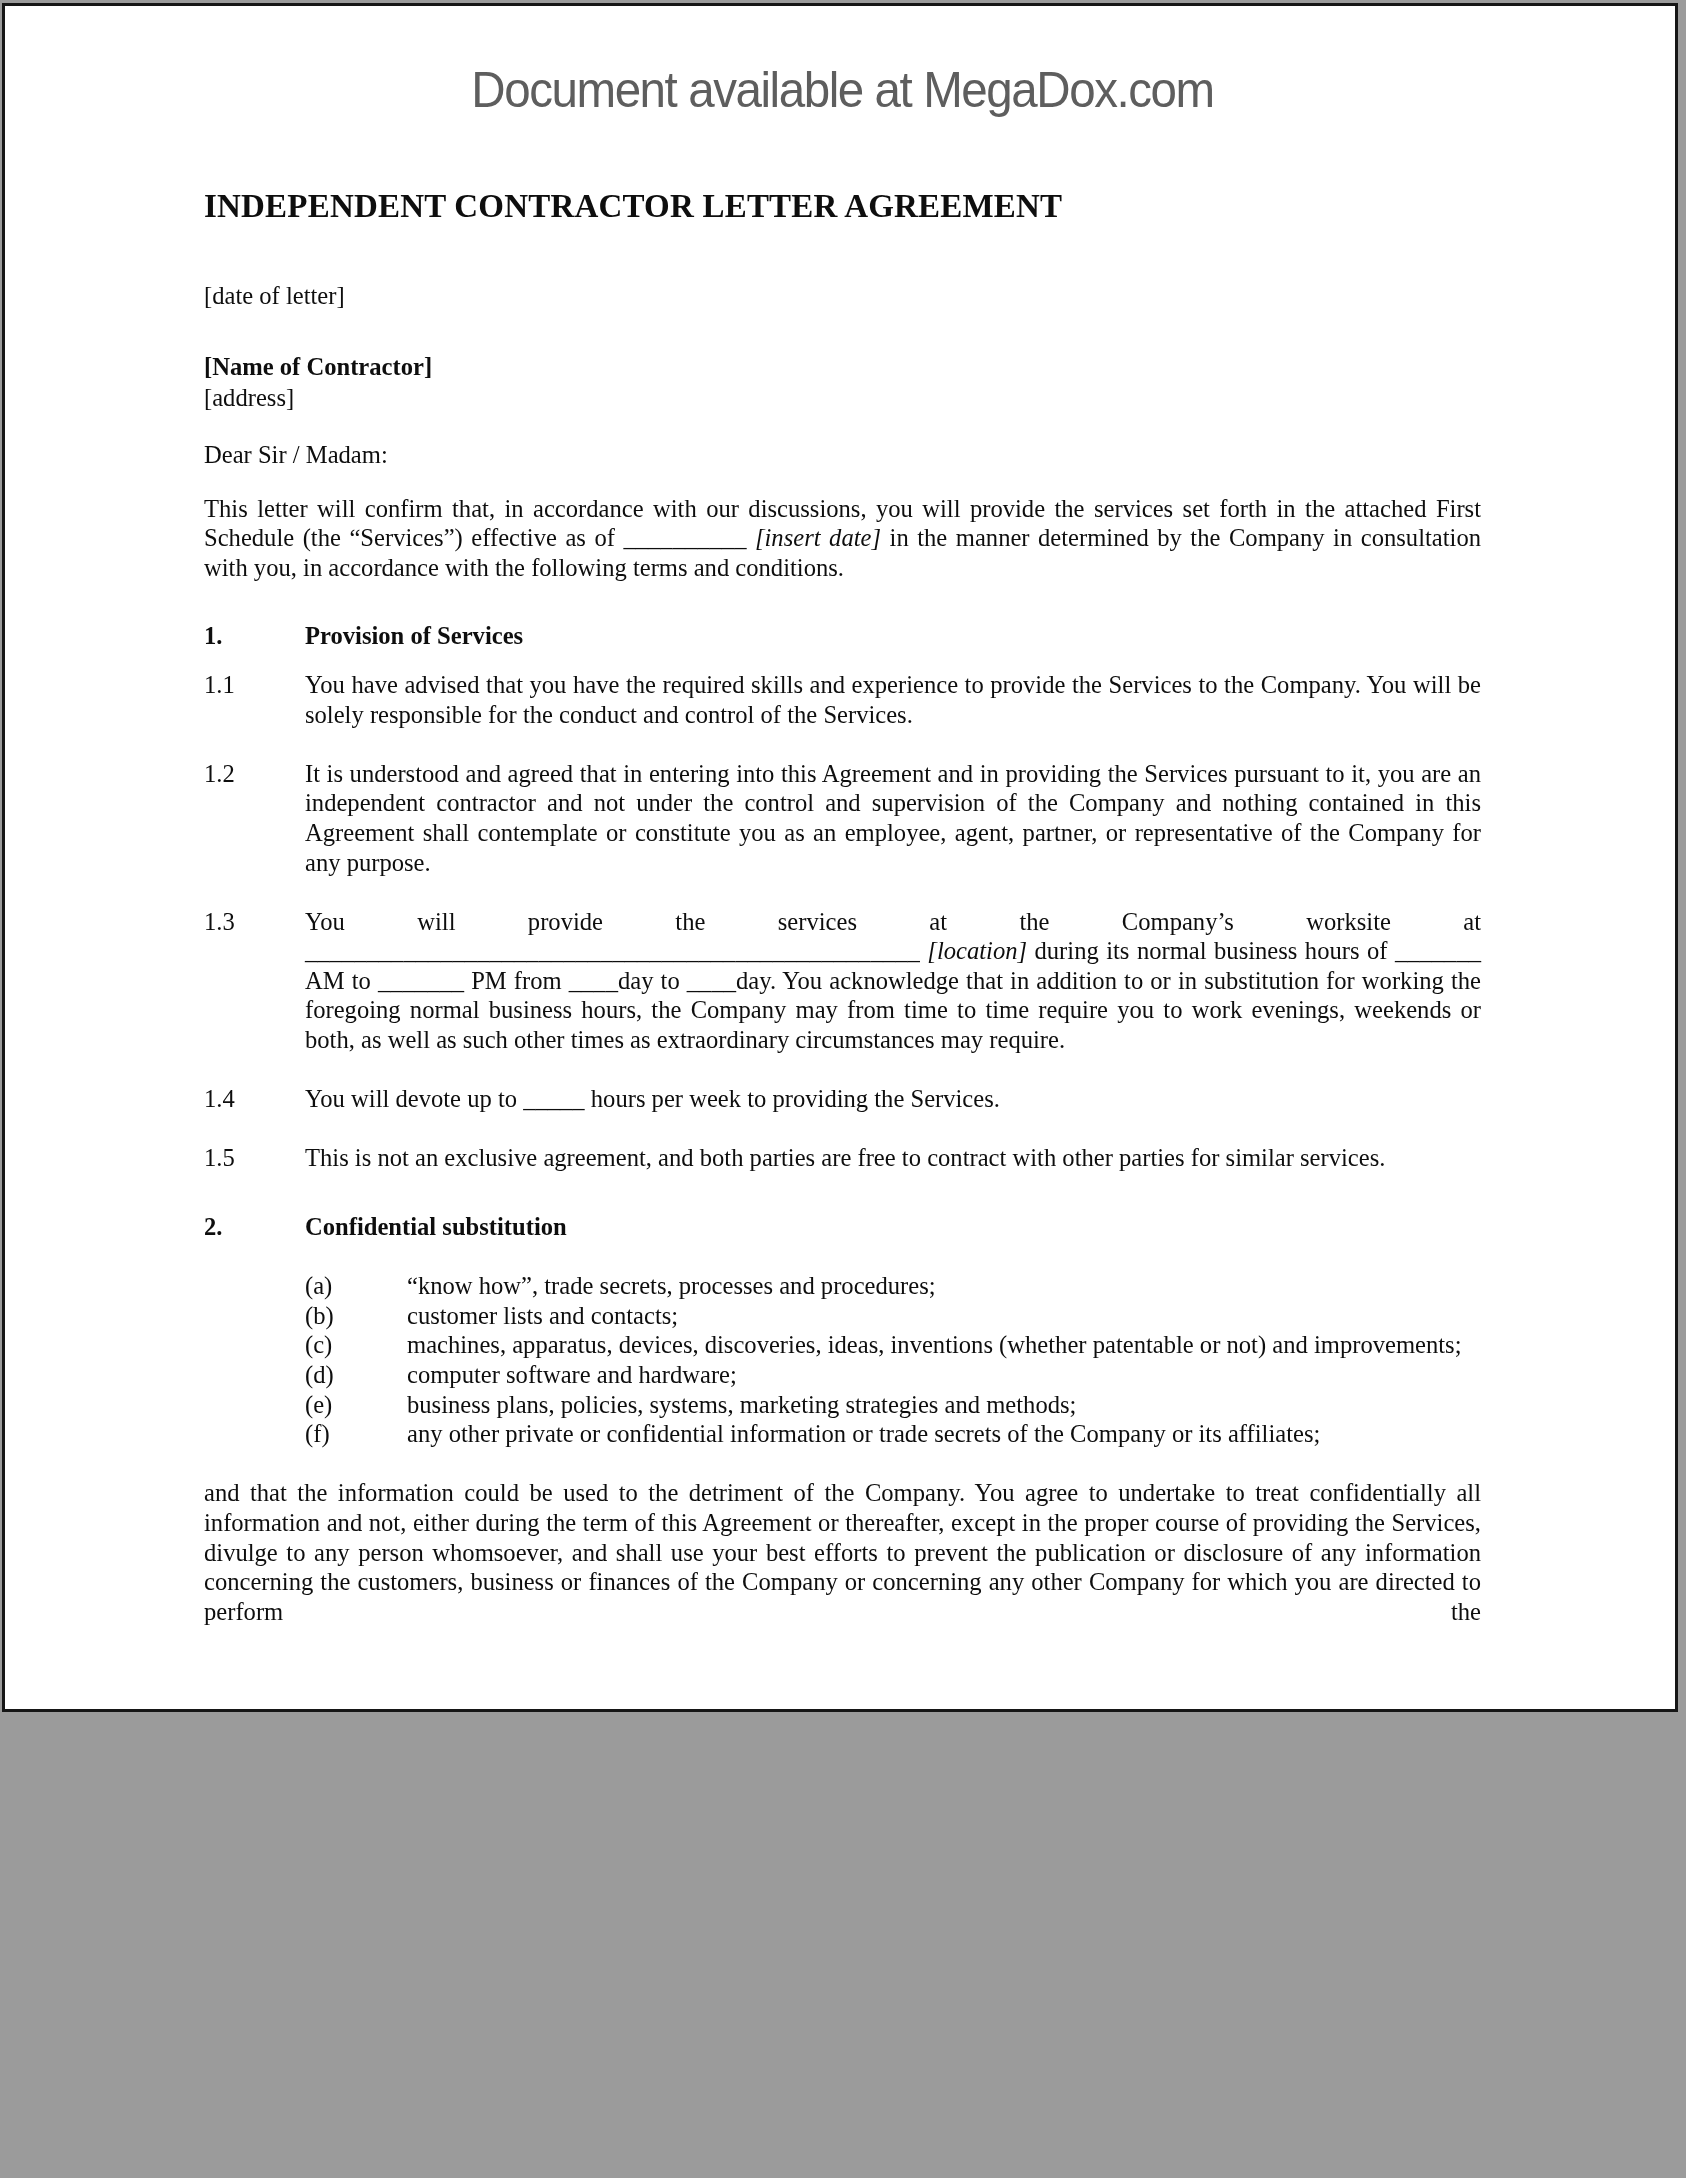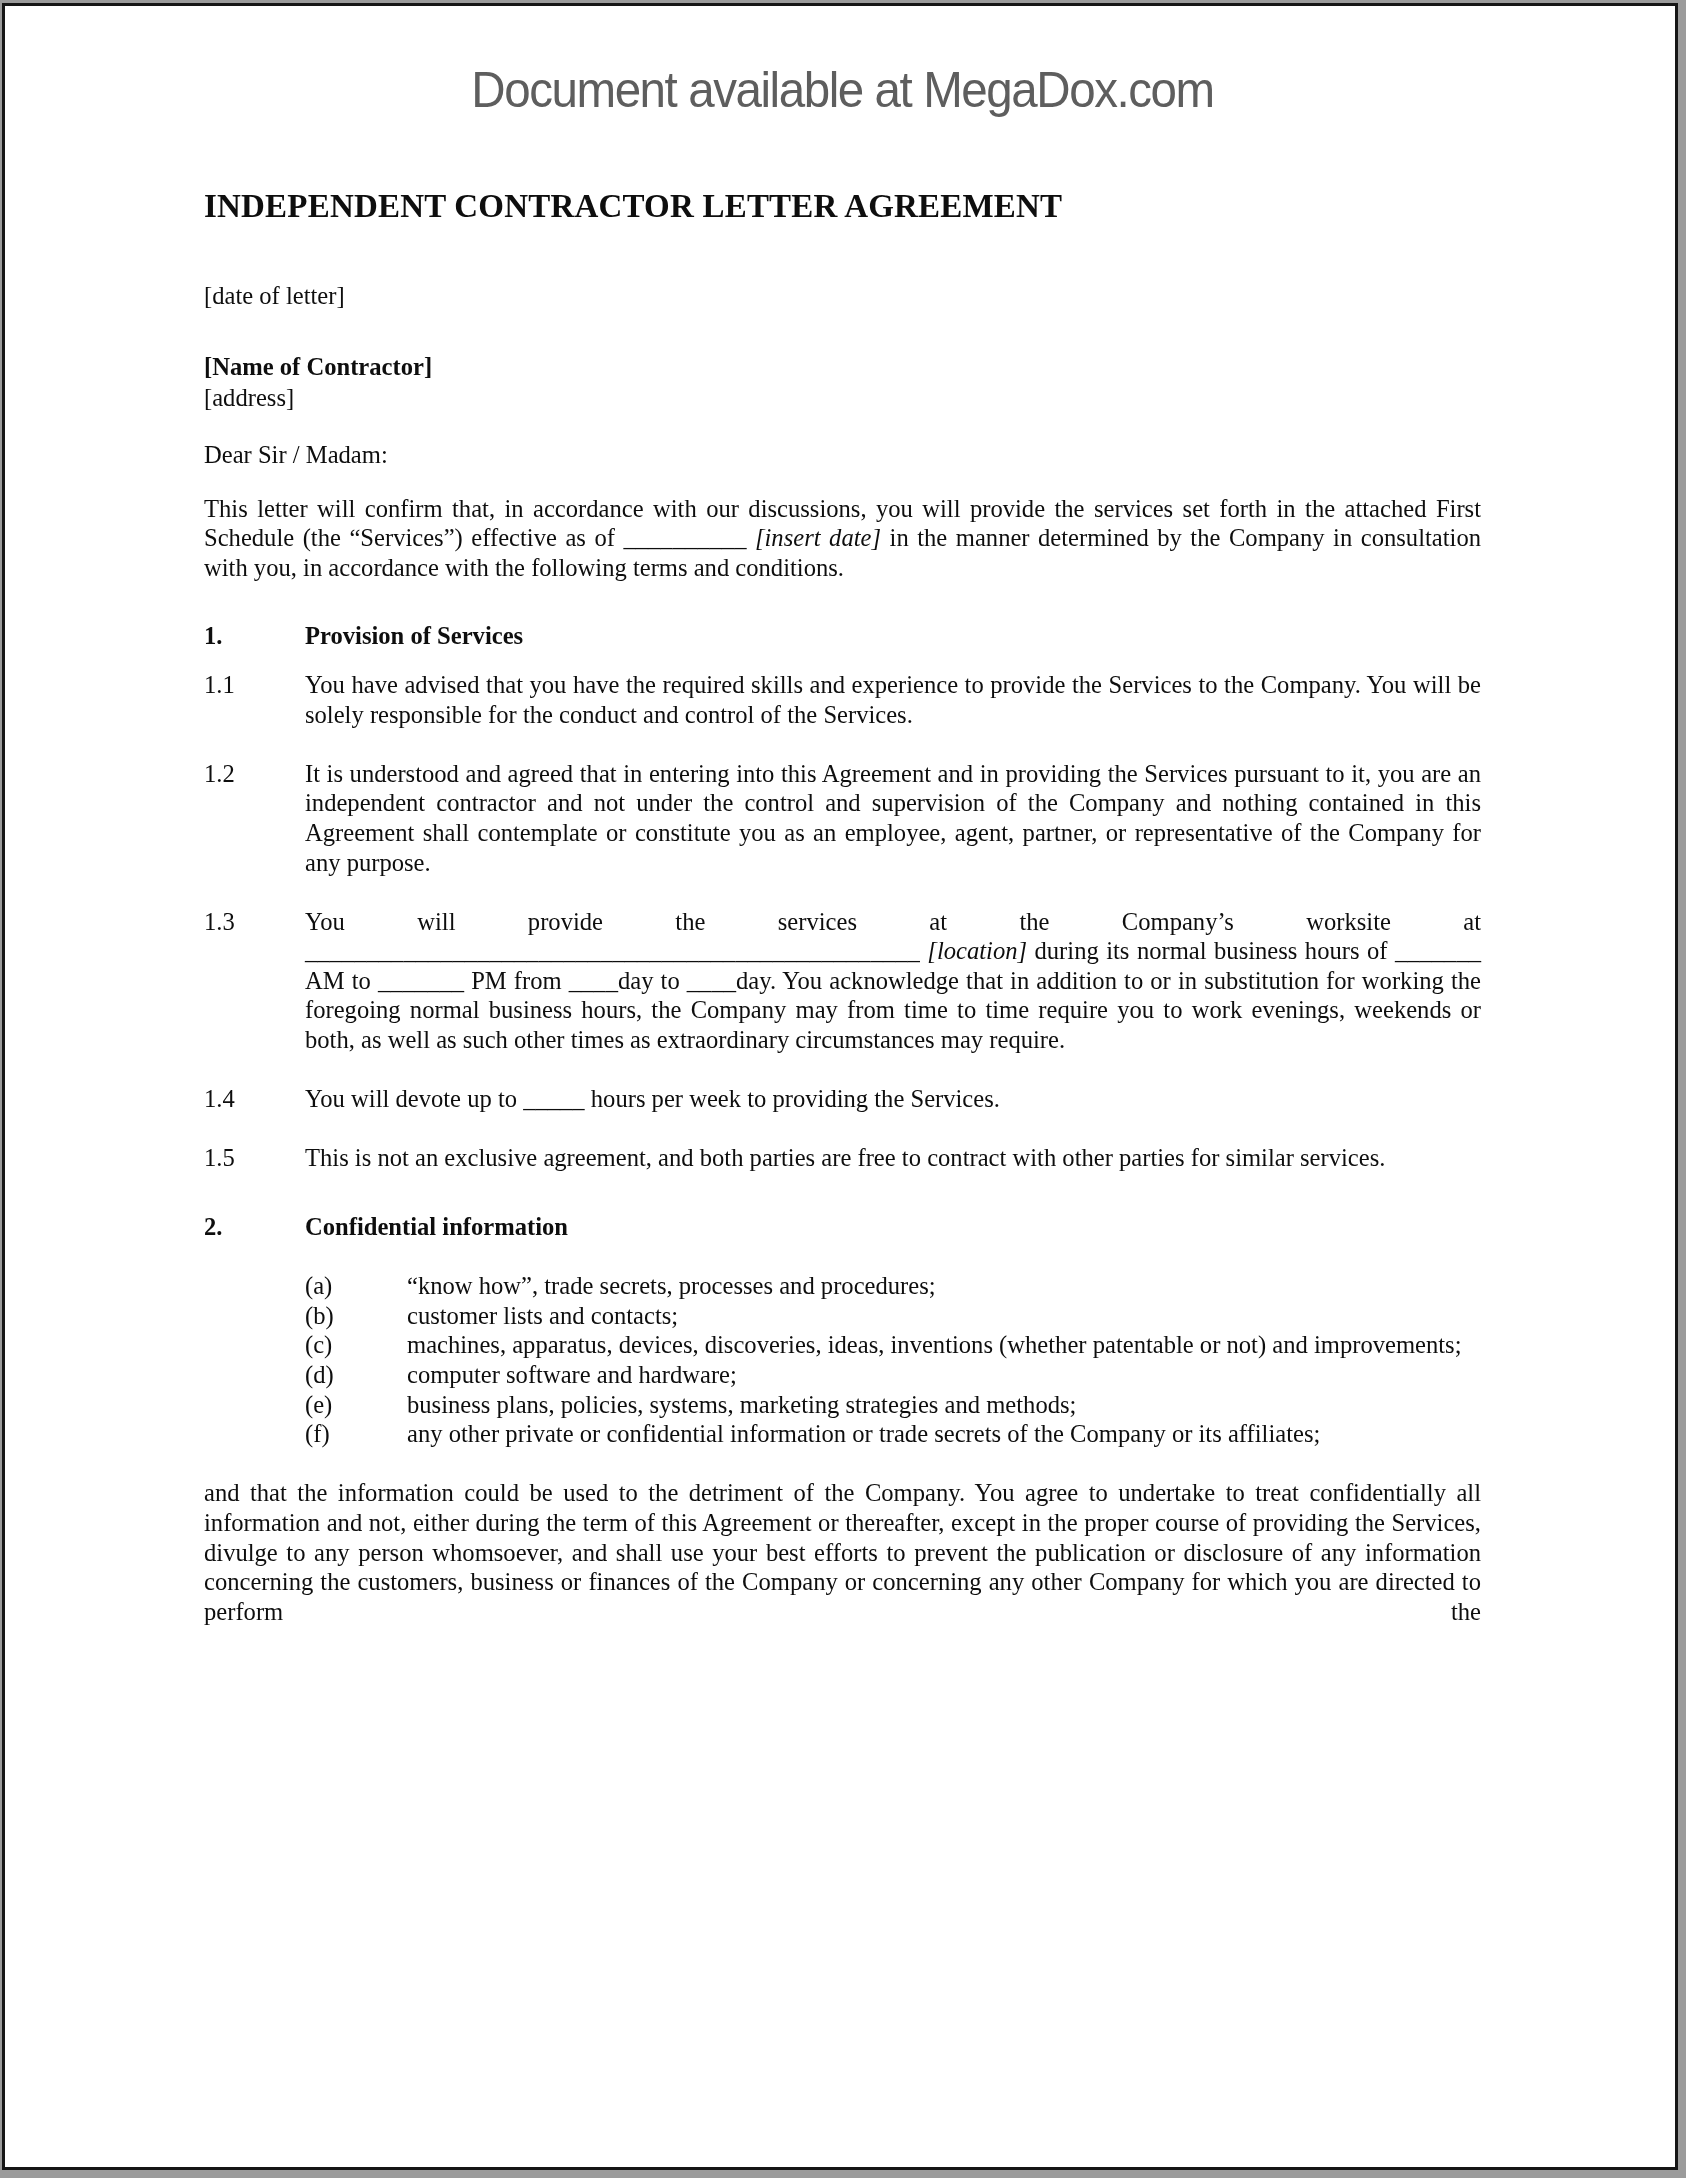--- a/index.html
+++ b/index.html
@@ -8,21 +8,21 @@
     width: 1686px;
     height: 2179px;
     background: #9b9b9b;
     font-family: "Liberation Serif", "DejaVu Serif", serif;
   }
   .page {
     position: absolute;
     left: 2px;
     top: 3px;
     width: 1676px;
-    height: 2167px;
+    height: 1709px;
     box-sizing: border-box;
     background: #ffffff;
     border: 3px solid #161616;
     padding: 0 194px 0 199px;
     overflow: hidden;
     color: #0e0e0e;
   }
   .watermark {
     margin-top: 57px;
     text-align: center;
@@ -125,21 +125,21 @@
     <span class="col-text">You will devote up to _____ hours per week to providing the Services.</span>
   </div>
 
   <div class="hang mt-block">
     <span class="col-num">1.5</span>
     <span class="col-text">This is not an exclusive agreement, and both parties are free to contract with other parties for similar services.</span>
   </div>
 
   <div class="hang mt-head">
     <span class="col-num bold">2.</span>
-    <span class="col-text no-justify bold">Confidential information</span>
+    <span class="col-text no-justify bold">Confidential substitution</span>
   </div>
 
 
   <div class="sublist mt-block">
     <div class="hang">
       <span class="col-letter">(a)</span>
       <span class="col-text">“know how”, trade secrets, processes and procedures;</span>
     </div>
     <div class="hang">
       <span class="col-letter">(b)</span>

